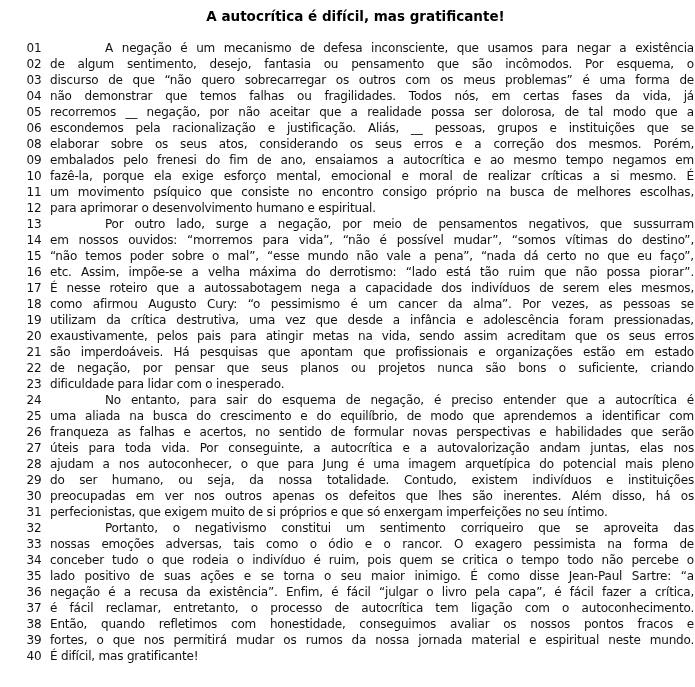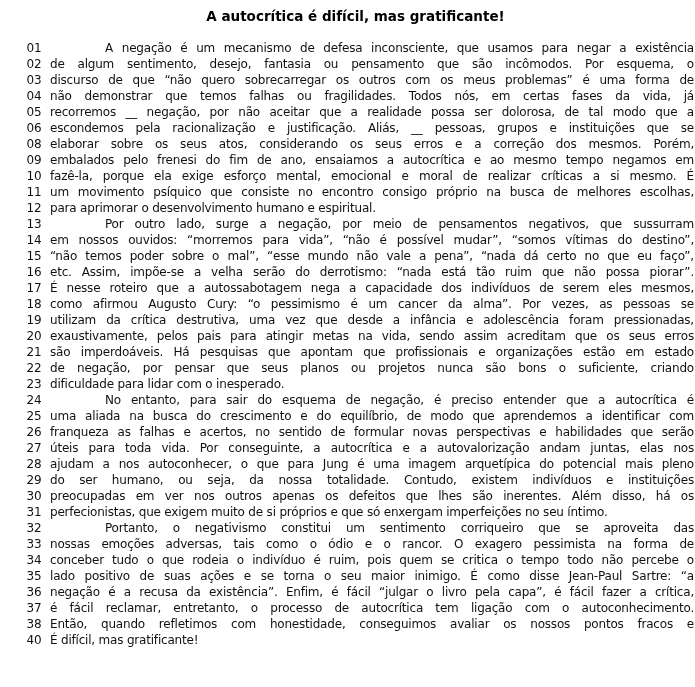--- a/index.html
+++ b/index.html
@@ -130,21 +130,21 @@
     <span class="txt">em nossos ouvidos: “morremos para vida”, “não é possível mudar”, “somos vítimas do destino”,</span>
   </div>
 
   <div class="line">
     <span class="num">15</span>
     <span class="txt">“não temos poder sobre o mal”, “esse mundo não vale a pena”, “nada dá certo no que eu faço”,</span>
   </div>
 
   <div class="line">
     <span class="num">16</span>
-    <span class="txt">etc. Assim, impõe-se a velha serão do derrotismo: “nada está tão ruim que não possa piorar”.</span>
+    <span class="txt">etc. Assim, impõe-se a velha máxima do derrotismo: “lado está tão ruim que não possa piorar”.</span>
   </div>
 
   <div class="line">
     <span class="num">17</span>
     <span class="txt">É nesse roteiro que a autossabotagem nega a capacidade dos indivíduos de serem eles mesmos,</span>
   </div>
 
   <div class="line">
     <span class="num">18</span>
     <span class="txt">como afirmou Augusto Cury: “o pessimismo é um cancer da alma”. Por vezes, as pessoas se</span>
@@ -243,19 +243,23 @@
   <div class="line">
     <span class="num">37</span>
     <span class="txt">é fácil reclamar, entretanto, o processo de autocrítica tem ligação com o autoconhecimento.</span>
   </div>
 
   <div class="line">
     <span class="num">38</span>
     <span class="txt">Então, quando refletimos com honestidade, conseguimos avaliar os nossos pontos fracos e</span>
   </div>
 
+  <div class="line">
+    <span class="num">39</span>
+    <span class="txt">fortes, o que nos permitirá mudar os rumos da nossa jornada material e espiritual neste mundo.</span>
+  </div>
 
   <div class="line end">
     <span class="num">40</span>
     <span class="txt">É difícil, mas gratificante!</span>
   </div>
 </div>
 </div>
 
 </body></html>

